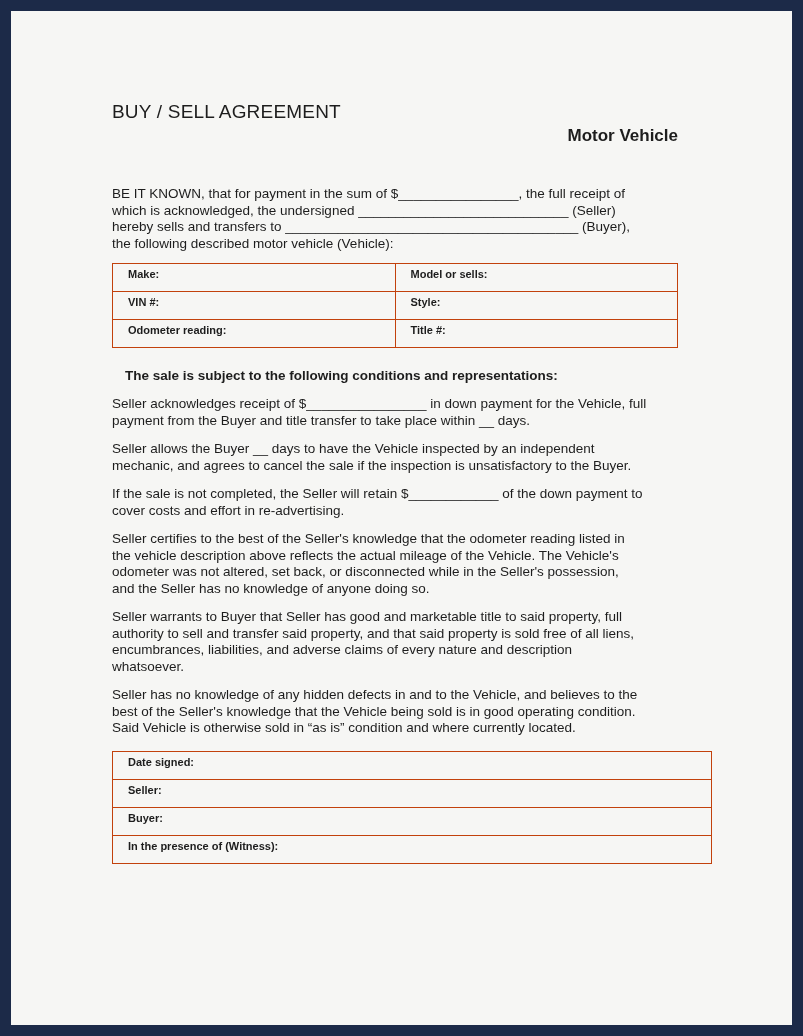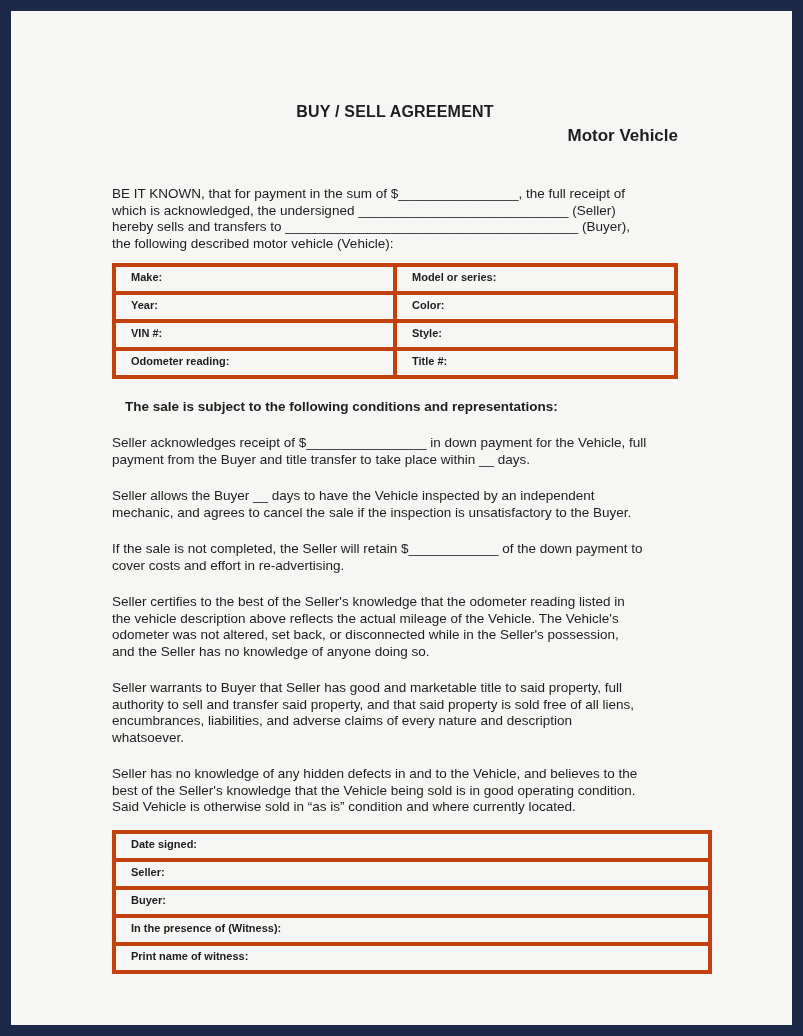--- a/index.html
+++ b/index.html
@@ -16,24 +16,23 @@
     overflow: hidden;
   }
 
   .content {
     width: 566px;
     margin-left: 101px;
     padding-top: 89px;
   }
 
   .title {
-    font-size: 16px;
+    font-size: 19px;
     line-height: 24px;
-    font-weight: bold;
-    text-align: center;
+    font-weight: normal;
     letter-spacing: 0.2px;
   }
   .subtitle {
     font-size: 17px;
     line-height: 24px;
     font-weight: bold;
     text-align: right;
   }
 
   .para {
@@ -42,39 +41,39 @@
     white-space: pre-line;
   }
   .intro { margin-top: 38px; }
 
   .doc-table {
     width: 100%;
     border-collapse: collapse;
     background: transparent;
   }
   .doc-table td {
-    border: 4px solid #c2410c;
+    border: 1px solid #c2410c;
     font-size: 11px;
     font-weight: bold;
     height: 28px;
     vertical-align: top;
     padding: 4px 15px;
     color: #1d1d1d;
   }
   .vehicle-table { margin-top: 11px; }
   .vehicle-table td { width: 50%; }
 
   .cond-heading {
     font-size: 13.5px;
     line-height: 17px;
     font-weight: bold;
     margin-top: 19px;
     margin-left: 13px;
   }
-  .cond { margin-top: 20px; }
+  .cond { margin-top: 12px; }
 
   .signature-table {
     margin-top: 14px;
     width: 600px;
   }
 </style>
 </head>
 <body>
 
 <div class="page">
@@ -85,25 +84,21 @@
 
     <p class="para intro">BE IT KNOWN, that for payment in the sum of $________________, the full receipt of
 which is acknowledged, the undersigned ____________________________ (Seller)
 hereby sells and transfers to _______________________________________ (Buyer),
 the following described motor vehicle (Vehicle):</p>
 
     <table class="doc-table vehicle-table">
       <tbody>
         <tr>
           <td>Make:</td>
-          <td>Model or series:</td>
-        </tr>
-        <tr>
-          <td>Year:</td>
-          <td>Color:</td>
+          <td>Model or sells:</td>
         </tr>
         <tr>
           <td>VIN #:</td>
           <td>Style:</td>
         </tr>
         <tr>
           <td>Odometer reading:</td>
           <td>Title #:</td>
         </tr>
       </tbody>
@@ -136,20 +131,17 @@
         </tr>
         <tr>
           <td>Seller:</td>
         </tr>
         <tr>
           <td>Buyer:</td>
         </tr>
         <tr>
           <td>In the presence of (Witness):</td>
         </tr>
-        <tr>
-          <td>Print name of witness:</td>
-        </tr>
       </tbody>
     </table>
 
   </div>
 </div>
 
 </body></html>

